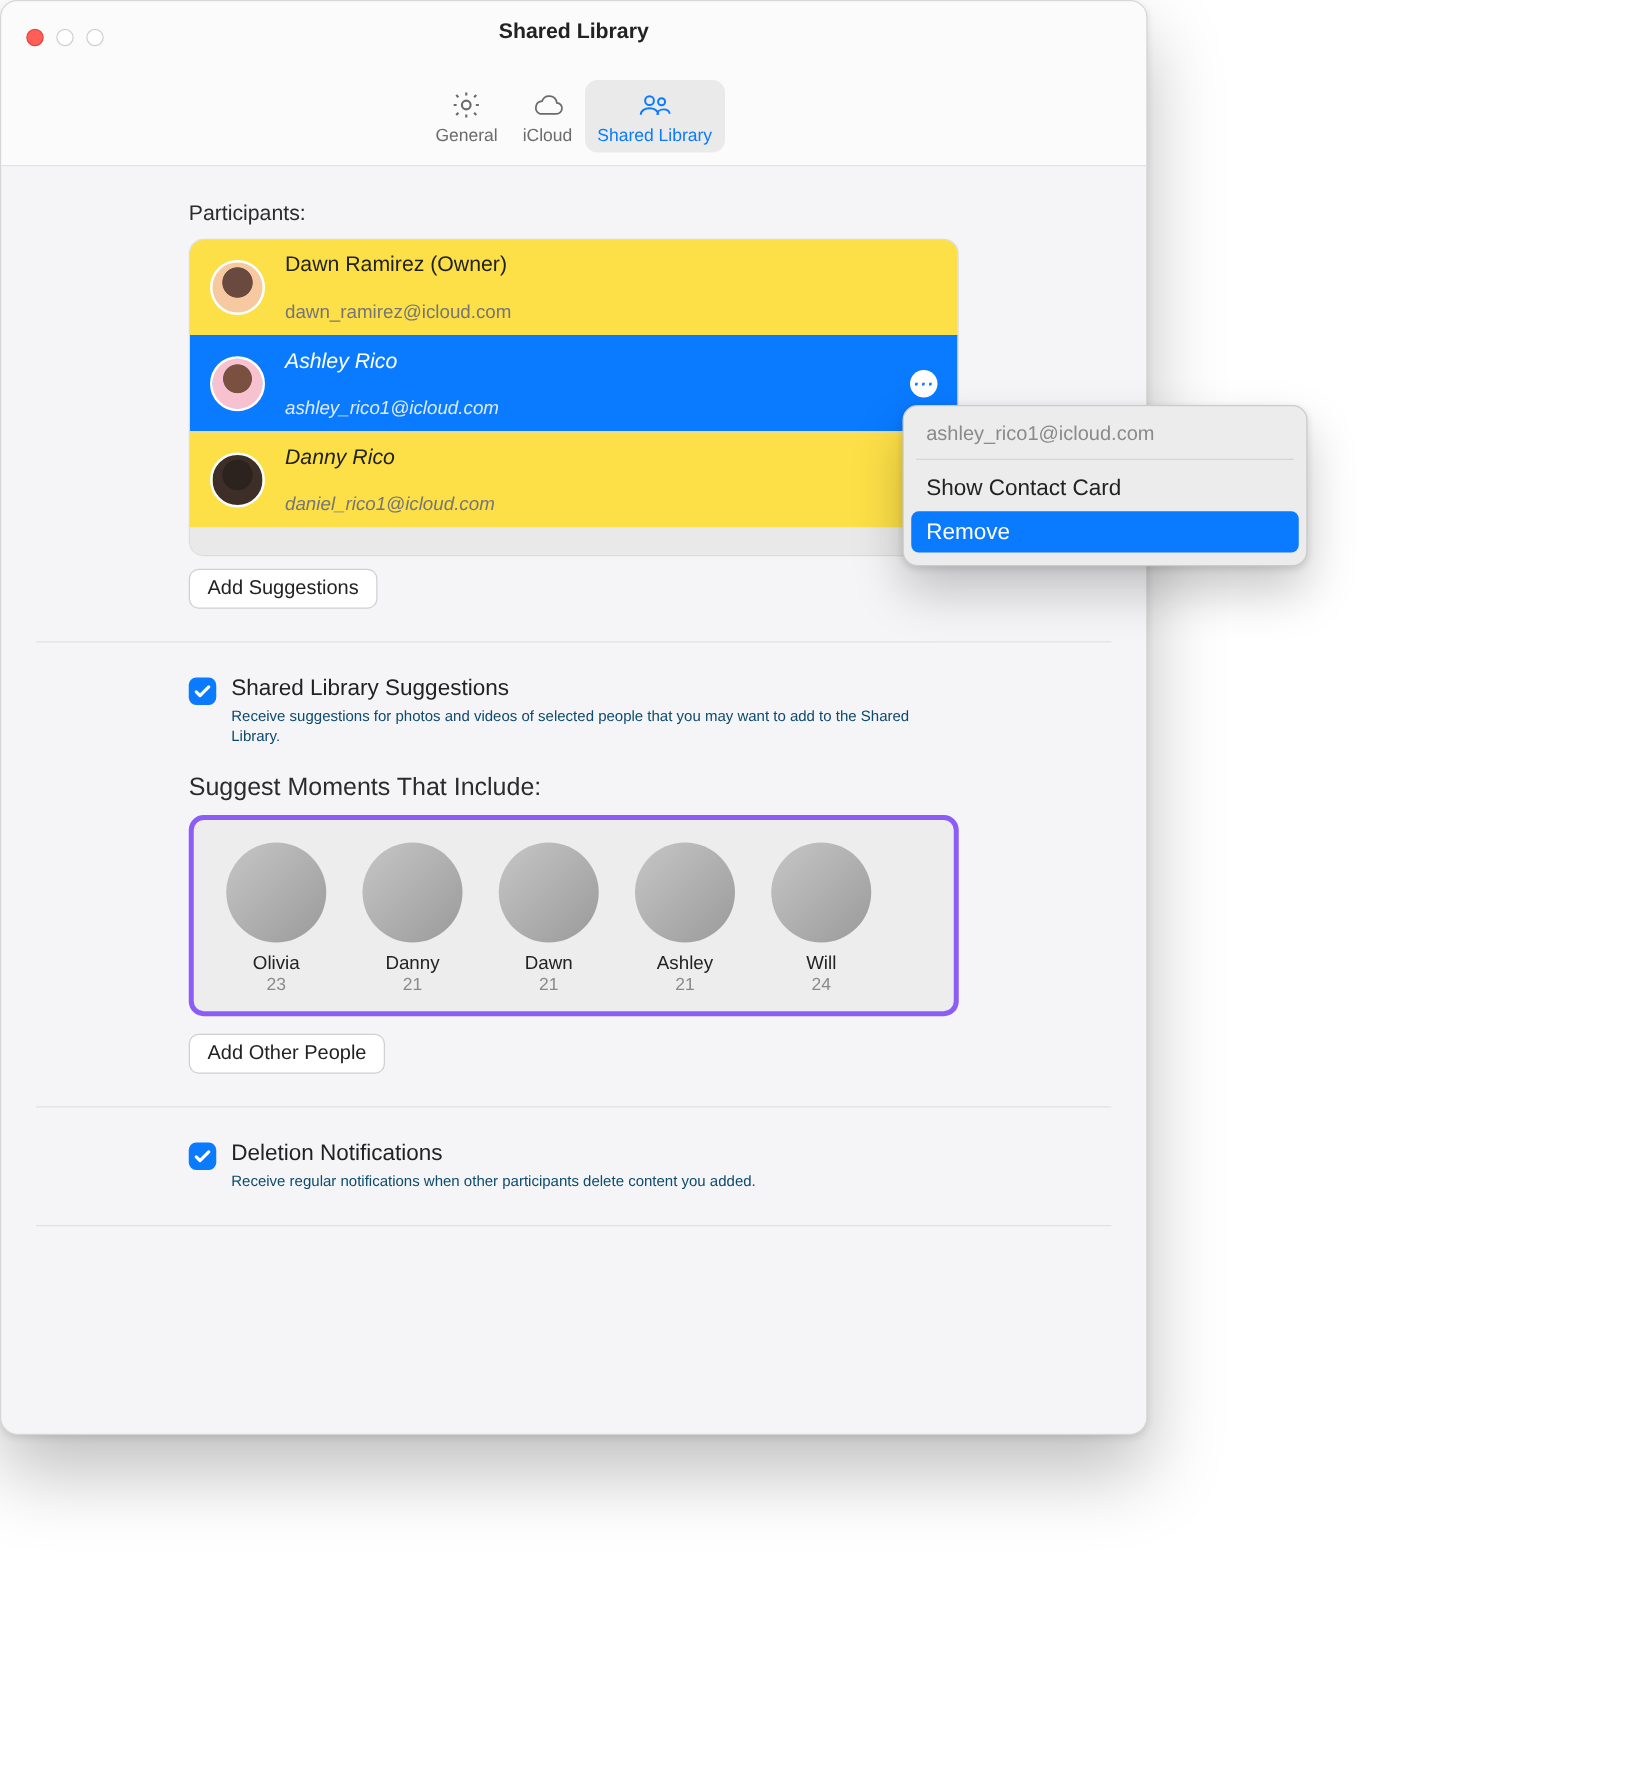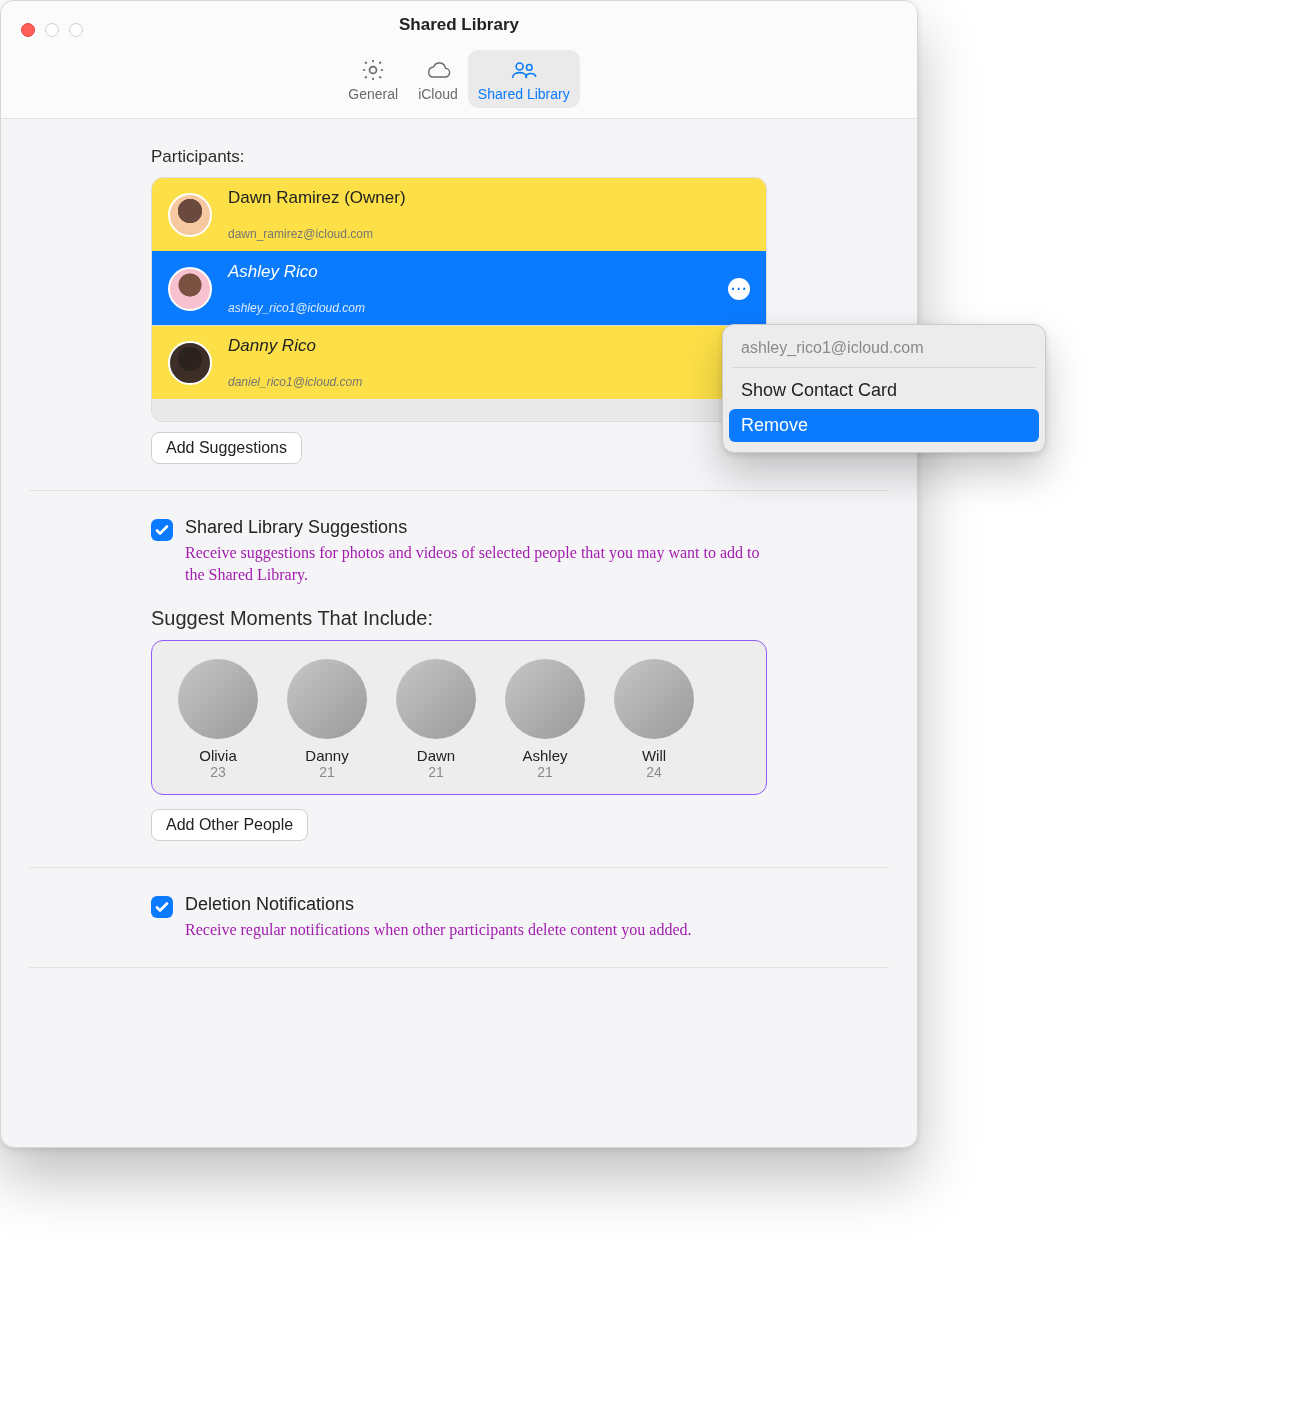--- a/index.html
+++ b/index.html
@@ -16,21 +16,21 @@
     left: 0; top: 0;
     width: 918px;
     height: 1148px;
     background: #f5f5f7;
     border: 1px solid #d6d6d6;
     border-radius: 14px;
     box-shadow: 0 30px 60px rgba(0,0,0,0.25), 0 2px 6px rgba(0,0,0,0.1);
     overflow: hidden;
   }
   .titlebar {
-    height: 118px;
+    height: 132px;
     background: #fbfbfb;
     border-bottom: 1px solid #e3e3e3;
     position: relative;
   }
   .traffic { position:absolute; left:20px; top:22px; display:flex; gap:10px; }
   .tl { width:14px; height:14px; border-radius:50%; }
   .tl.red { background:#ff5f57; border:1px solid #e24640; }
   .tl.grey { background:#fff; border:1px solid #d0d0d0; }
   .win-title { position:absolute; top:14px; left:0; right:0; text-align:center; font-size:17px; font-weight:700; color:#222; }
   .tabbar { position:absolute; bottom:10px; left:0; right:0; display:flex; justify-content:center; gap:0; align-items:flex-end; }
@@ -48,38 +48,38 @@
     background:#e9e9e9;
     overflow:hidden;
   }
   .row { display:flex; align-items:center; gap:16px; padding:10px 16px; background:#fde047; }
   .row + .row { border-top:1px solid #dcdcdc;font-style:italic; }
   .row.selected { background:#0a7aff; color:#fff; border-top-color:#0a7aff; }
   .row.selected + .row { border-top-color:#dcdcdc; }
   .avatar { width:44px; height:44px; border-radius:50%; flex:0 0 auto; display:flex; align-items:center; justify-content:center; }
   .row .txt { display:flex; flex-direction:column; }
   .row .name { font-size:17px; font-weight:500; color:#222; }
-  .row .email { font-size:12px; color:#757575; margin-top:19px; }
+  .row .email { font-size:15px; color:#757575; margin-top:19px; }
   .row.selected .name { color:#fff; }
   .row.selected .email { color:#dcebff; }
   .more-btn { margin-left:auto; width:22px; height:22px; border-radius:50%; background:#fff; color:#0a7aff; display:flex; align-items:center; justify-content:center; font-weight:800; font-size:14px; letter-spacing:1px; line-height:0; }
   .peek { height:22px; background:#e9e9e9; }
   .btn { display:inline-block; background:#fff; border:1px solid #d0d0d0; border-radius:8px; padding:6px 14px; font-size:16px; color:#222; }
   .btn-row { margin: 10px 150px 0 150px; display:flex; gap:12px; align-items:center; }
   .divider { height:1px; background:#e1e1e1; margin:26px 28px; }
   .section { margin: 0 150px; }
   .checkbox-row { display:flex; align-items:flex-start; gap:12px; }
   .cb { width:22px; height:22px; border-radius:6px; background:#0a7aff; display:flex; align-items:center; justify-content:center; flex:0 0 auto; margin-top:2px; }
   .cb svg { stroke:#fff; }
   .cb-title { font-size:18px; color:#222; }
-  .cb-desc { font-size:16px; color:#a21caf; margin-top:4px; max-width:580px; line-height:1.35;font-family:Liberation Serif, serif; }
+  .cb-desc { font-size:12px; color:#0c4a6e; margin-top:4px; max-width:580px; line-height:1.35; }
   .sub-label { font-size:20px; color:#2b2b2b; margin-top:22px; }
   .people-card {
     margin-top:10px;
-    border:1px solid #8b5cf6;
+    border:4px solid #8b5cf6;
     border-radius:12px;
     background:#ededed;
     padding:18px 20px 14px 20px;
     display:flex;
     gap:17px;
   }
   .person { display:flex; flex-direction:column; align-items:center; width:92px; }
   .person .ph { width:80px; height:80px; border-radius:50%; background:linear-gradient(135deg,#c6c6c6,#9a9a9a); }
   .person .pn { margin-top:8px; font-size:15px; color:#222; }
   .person .pc { font-size:14px; color:#8a8a8a; }

